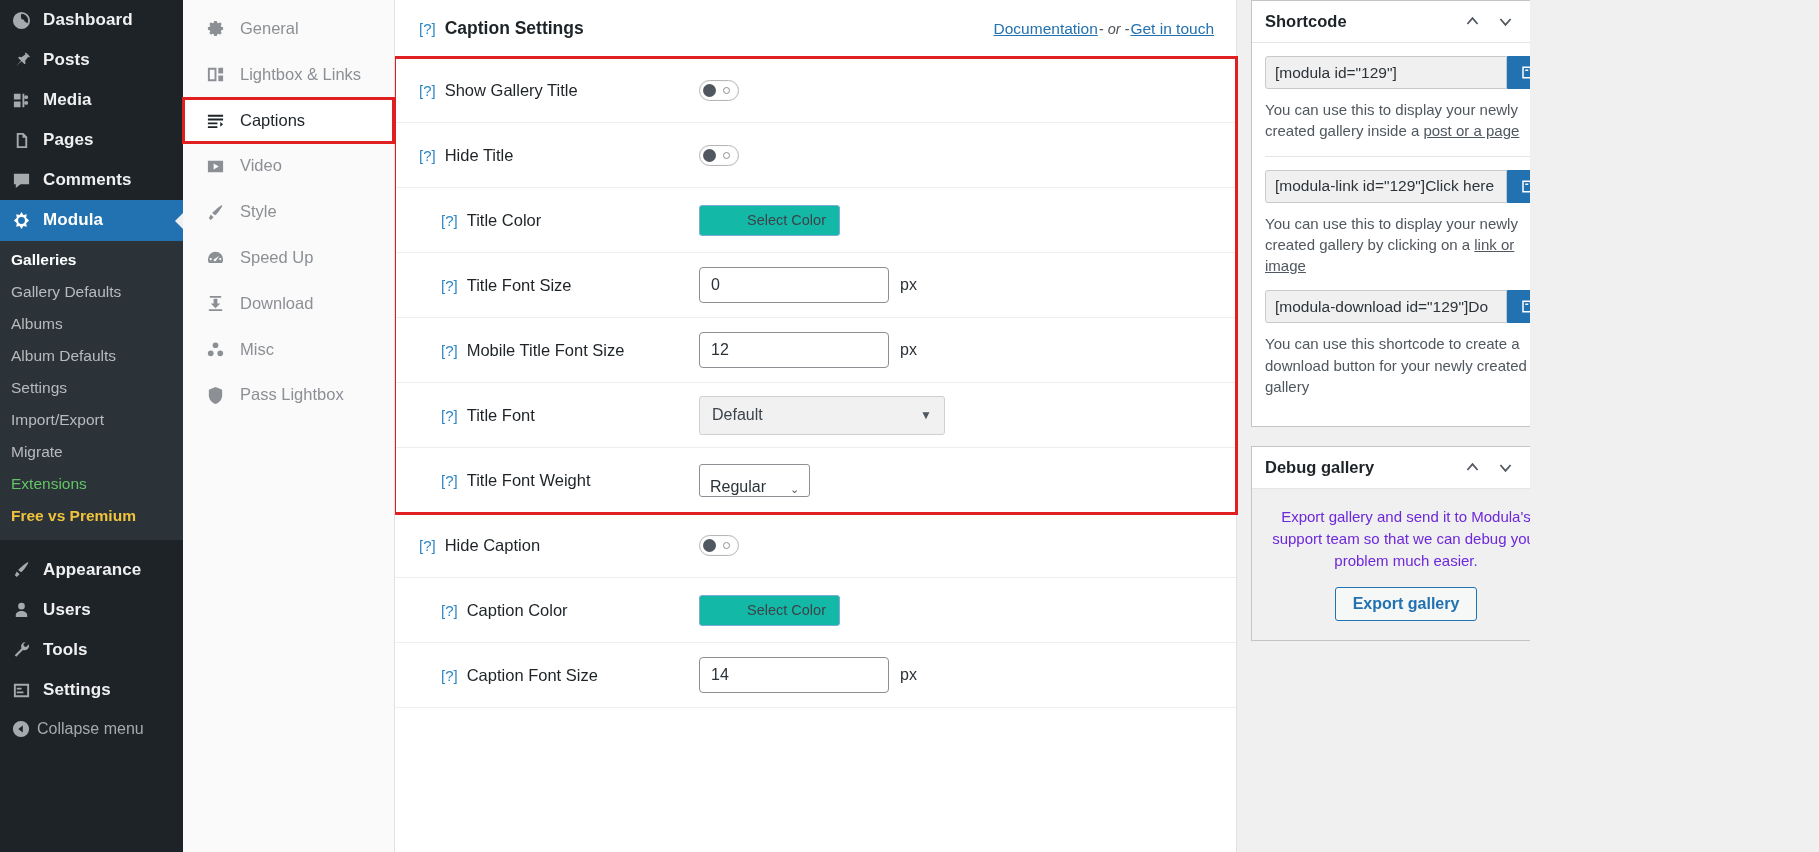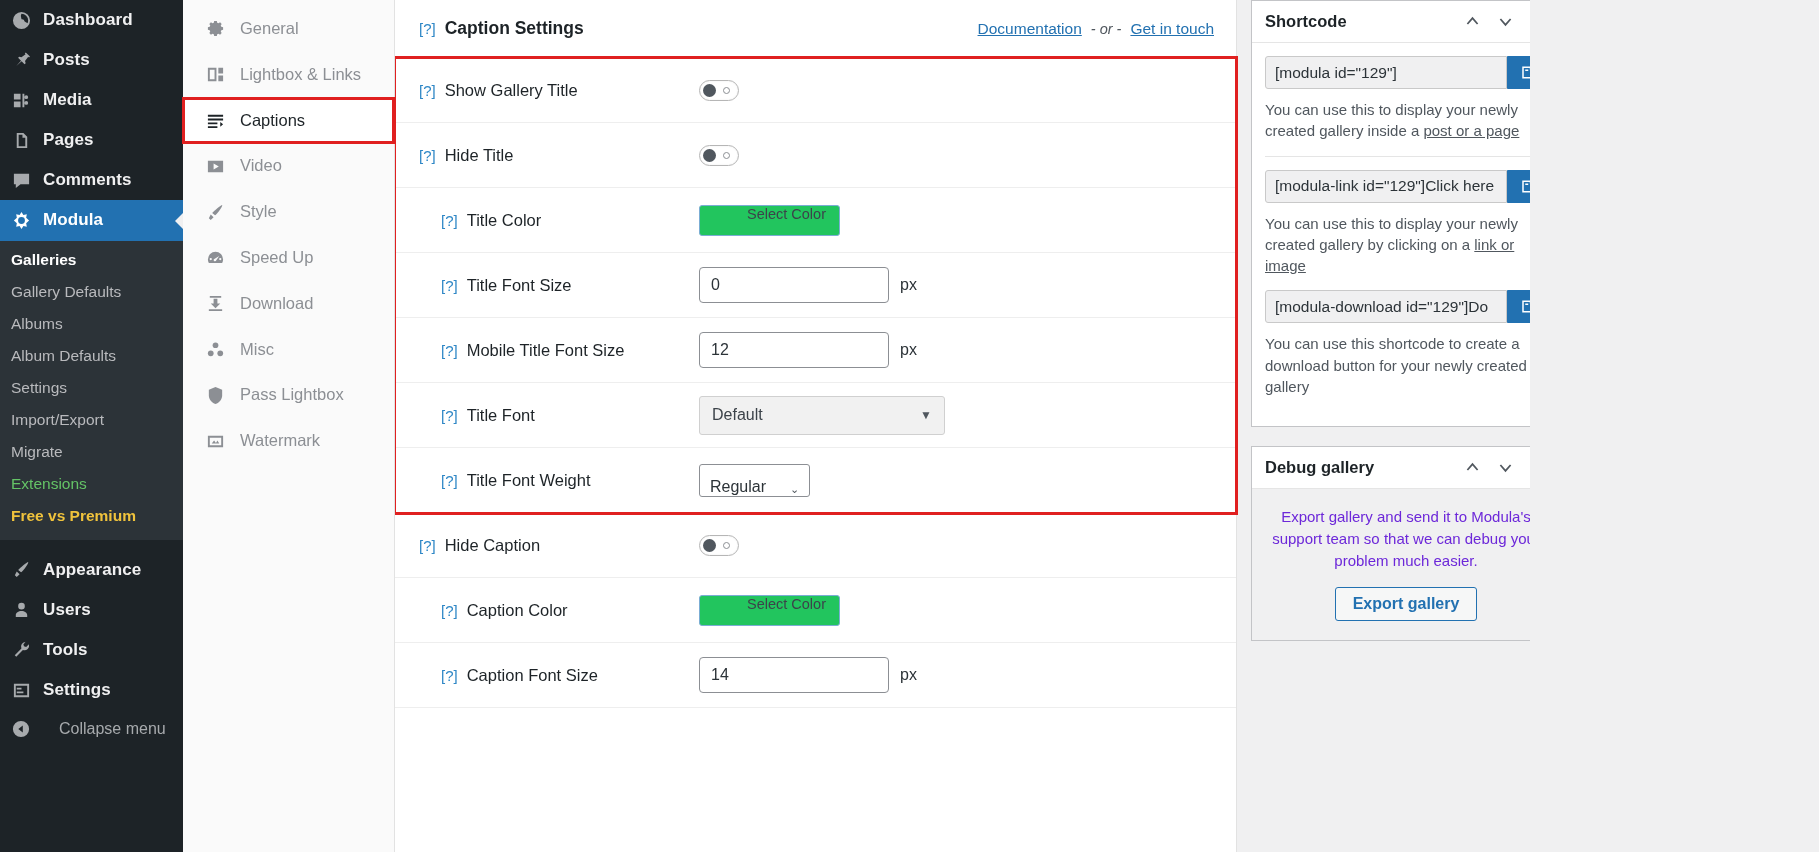--- a/index.html
+++ b/index.html
@@ -56,21 +56,21 @@
   .wp-subitem {
     padding: 4px 0 4px 11px;
     font-size: 15.5px;
     color: #b9babd;
     line-height: 1.55;
   }
   .wp-subitem.cur { color: #fff; font-weight: 700; }
   .wp-subitem.green { color: #64c366; }
   .wp-subitem.gold { color: #f0c33c; font-weight: 700; }
   .wp-collapse {
-    display: flex; align-items: center; gap: 28px;
+    display: flex; align-items: center; gap: 6px;
     padding: 9px 0 9px 11px;
     color: #a7aaad; font-size: 16px;
   }
   .wp-collapse .ico { width:20px;height:20px;flex:0 0 20px;display:inline-flex;align-items:center;justify-content:center;}
   .wp-collapse .ico svg { width:18px;height:18px;fill:#a7aaad;}
 
   
   .tabs-col {
     width: 212px; flex: 0 0 212px;
     background: #fafafa;
@@ -119,21 +119,21 @@
     height: 58px;
   }
   .panel-title {
     font-size: 17.5px; font-weight: 700; color: #1d2327;
   }
   .qmark {
     color: #2e87c6; font-size: 15px; font-weight: 400;
     margin-right: 9px; cursor: pointer; flex: 0 0 auto;
   }
   .head-links {
-    margin-left: auto; display: flex; align-items: center; gap: 9px;
+    margin-left: auto; display: flex; align-items: center; gap: 1px;
     font-size: 15.5px;
   }
   .head-links a { color: #2271b1; text-decoration: underline; }
   .head-links .sep { color: #50575e; font-style: italic; font-size: 14.5px; }
 
   
   .hl-group {
     outline: 3px solid #e02020;
     outline-offset: -1px;
     position: relative;
@@ -168,25 +168,25 @@
     background: #50575e;
   }
   .toggle .offdot {
     width: 7px; height: 7px; border-radius: 50%;
     border: 1.5px solid #8c8f94;
     margin-left: 7px;
   }
 
   
   .colorbtn {
-    display: inline-flex; align-items: flex-start;
+    display: inline-flex; align-items: center;
     border: 1px solid #7badd4;
     border-radius: 3px;
     height: 31px;
-    background: #22c55e;
+    background: #14b8a6;
     cursor: pointer;
     overflow: hidden;
   }
   .colorbtn .sw { width: 34px; border-right: 1px solid #9cc3e0; }
   .colorbtn .sw.checker {
     background-image:
       linear-gradient(45deg, #c9c9c9 25%, transparent 25%, transparent 75%, #c9c9c9 75%),
       linear-gradient(45deg, #c9c9c9 25%, transparent 25%, transparent 75%, #c9c9c9 75%);
     background-size: 12px 12px;
     background-position: 0 0, 6px 6px;
@@ -506,28 +506,20 @@
 
     <div class="tab">
       <span class="ico">
         <svg viewBox="0 0 20 20">
             <path d="M10 1L3 4v6c0 4.2 3 7.6 7 9 4-1.4 7-4.8 7-9V4l-7-3z"></path>
           </svg>
       </span>
       <span>Pass Lightbox</span>
     </div>
 
-    <div class="tab">
-      <span class="ico">
-        <svg viewBox="0 0 20 20">
-            <path d="M2 4h16v12H2V4zm2 2v8h12V6H4zm2 6l2.5-3 2 2.5L12 9l2 3H6z"></path>
-          </svg>
-      </span>
-      <span>Watermark</span>
-    </div>
   </nav>
 
   <main class="main">
 
     <section class="panel">
 
       <header class="panel-head">
         <span class="qmark">[?]</span>
         <span class="panel-title">Caption Settings</span>
         <div class="head-links">

